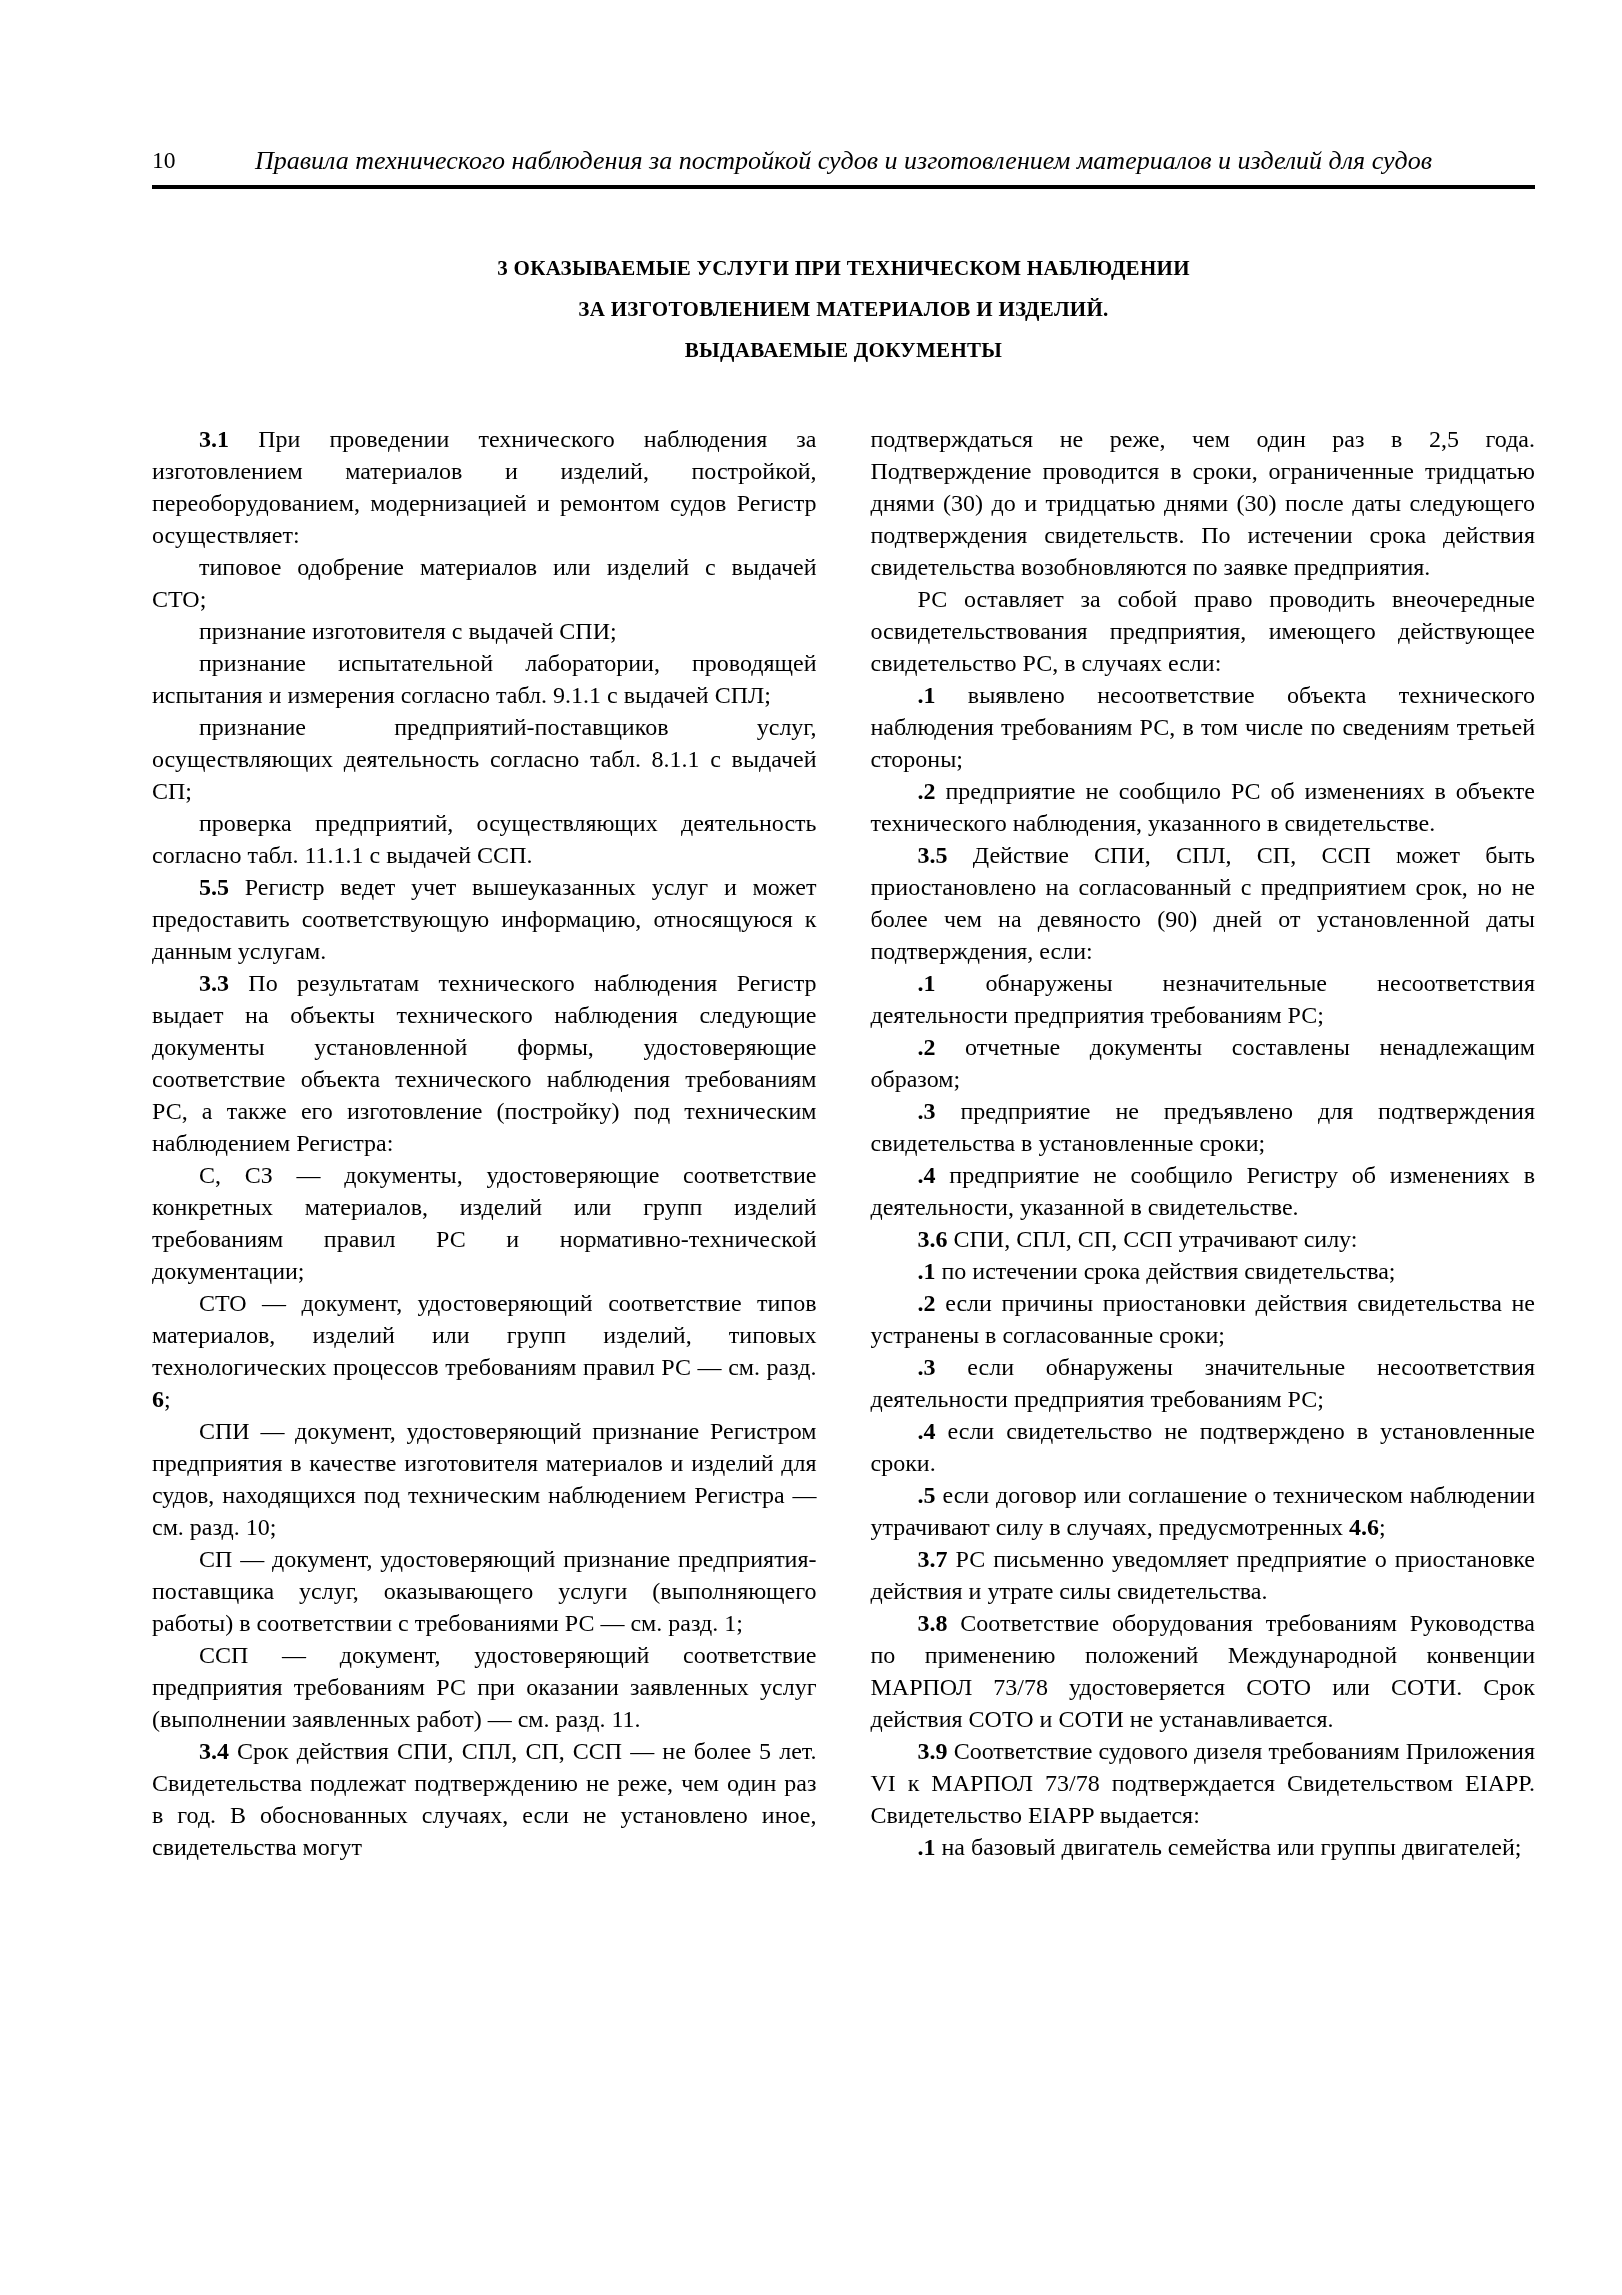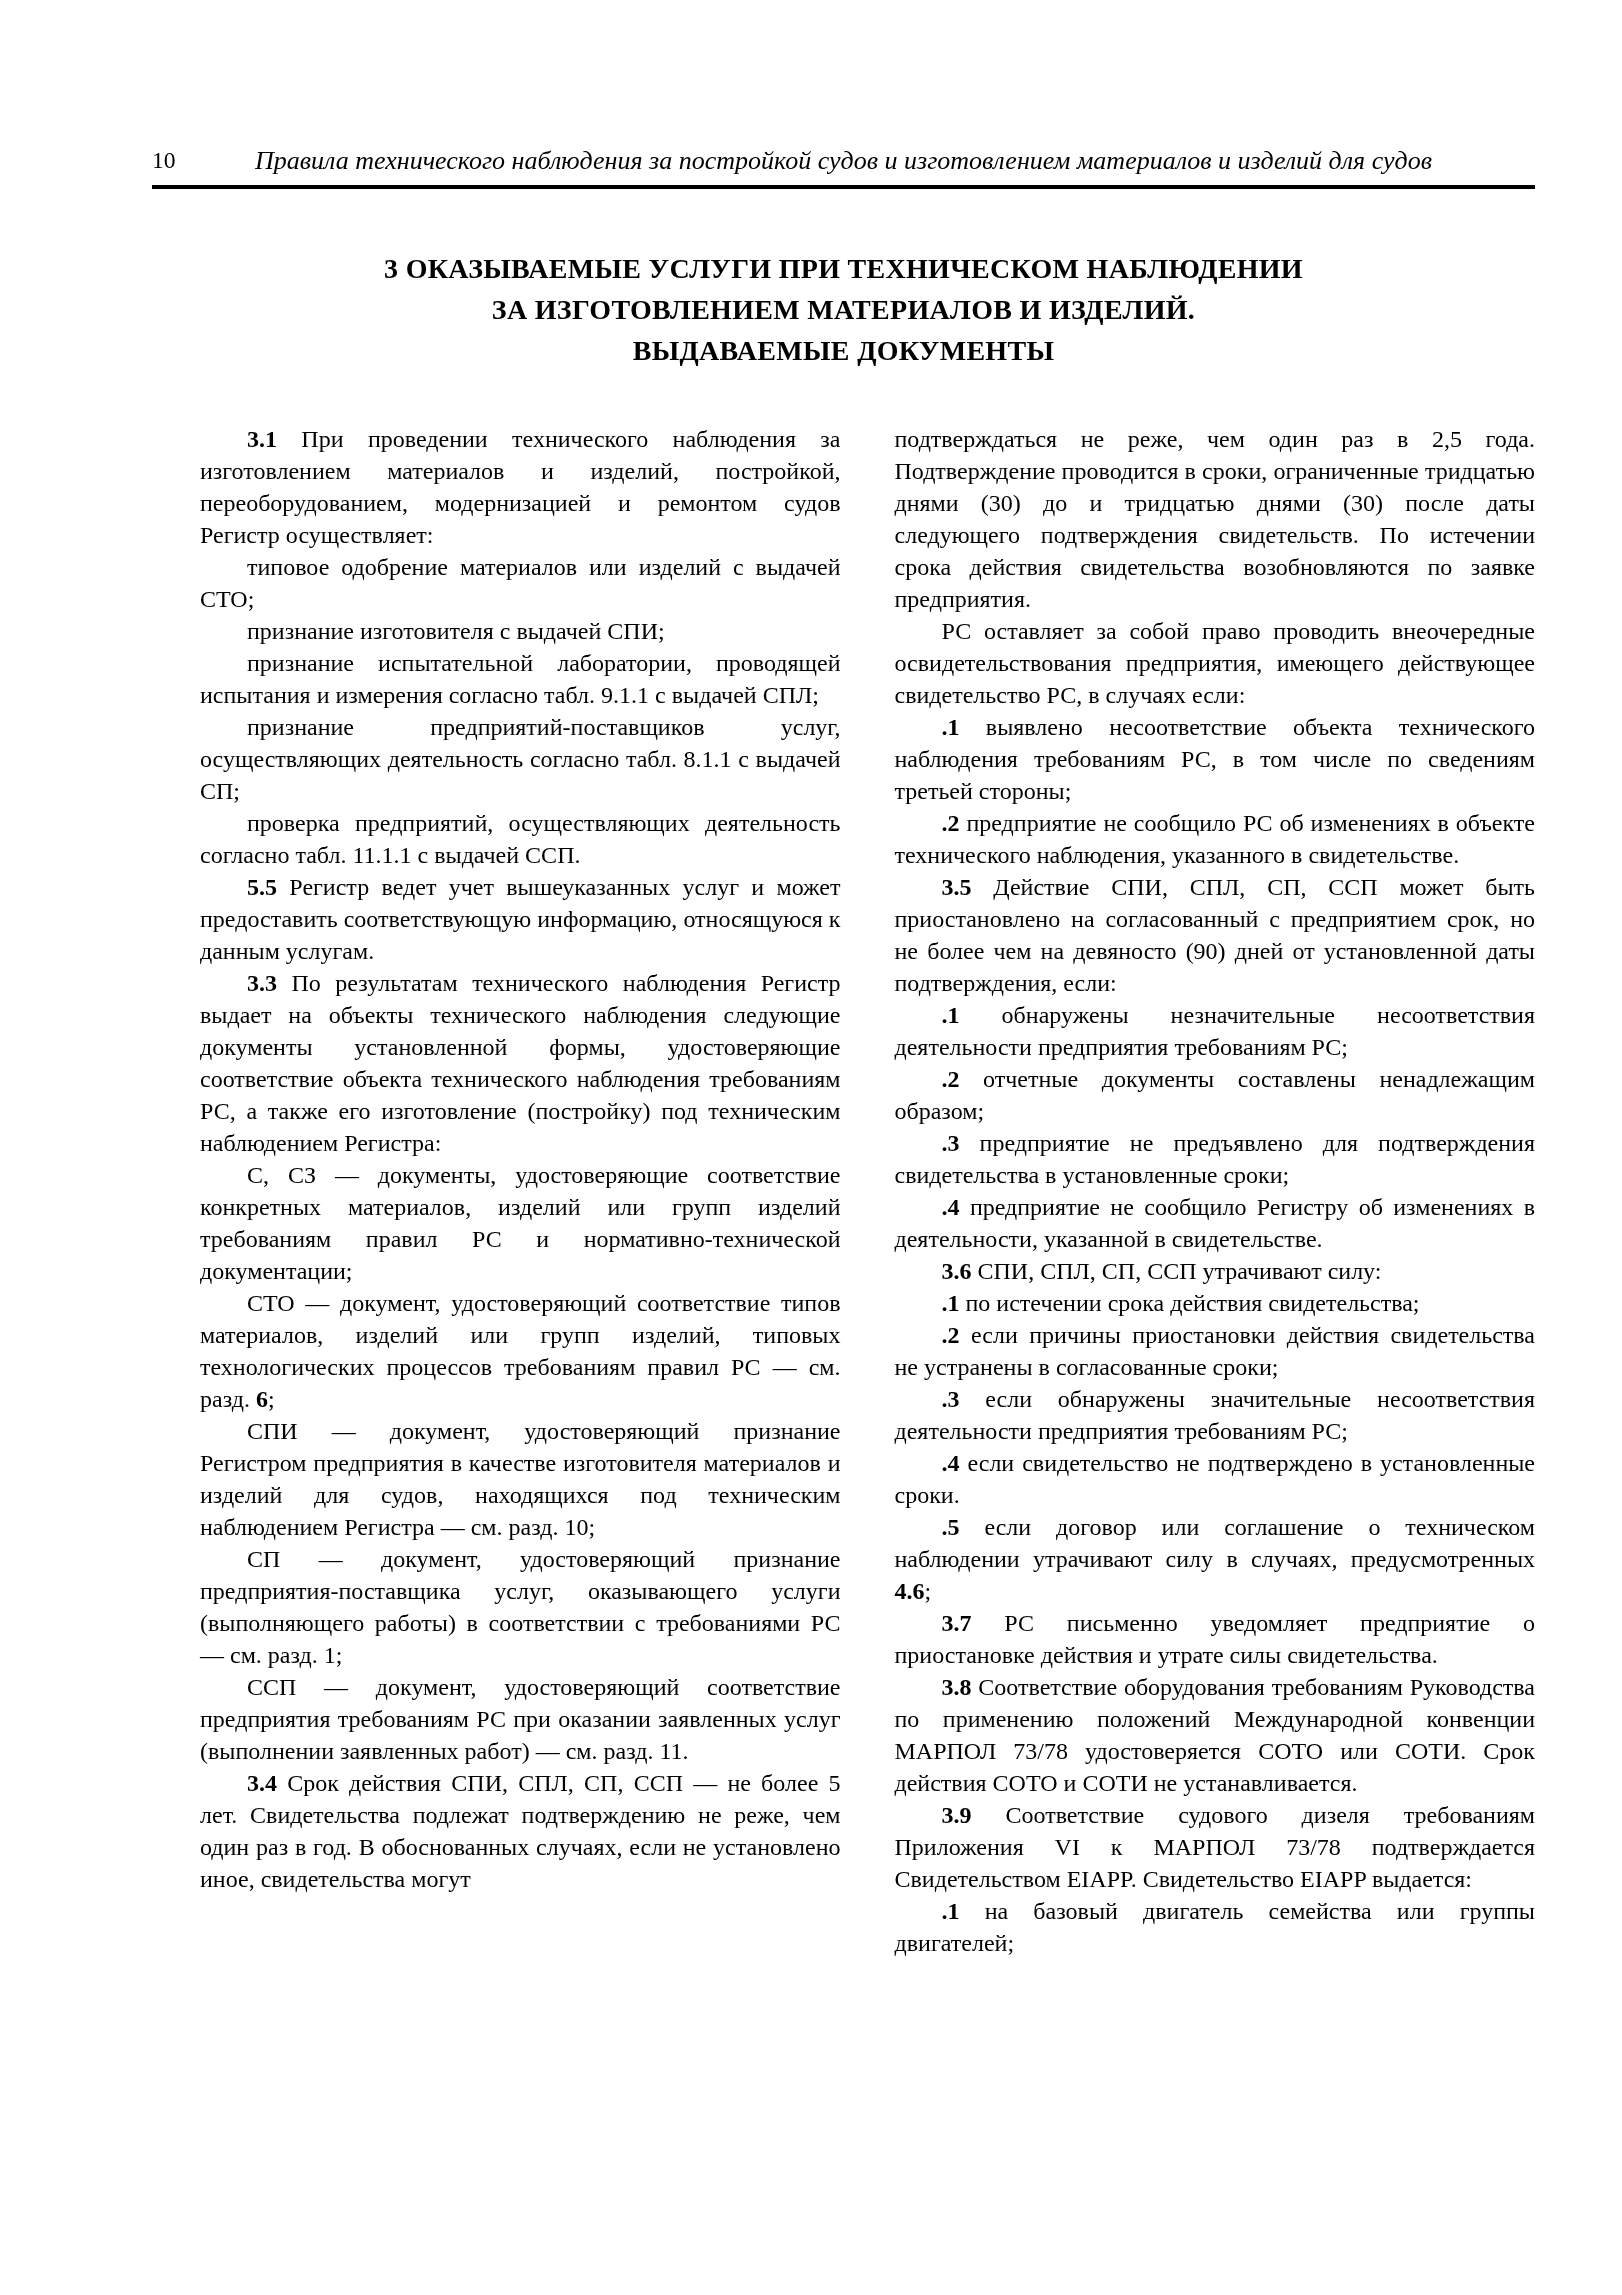--- a/index.html
+++ b/index.html
@@ -35,29 +35,28 @@
     white-space: nowrap;
   }
   .rule {
     height: 4.6px;
     background: #000000;
     margin-top: 7.9px;
   }
   .section-title {
     margin: 59px 0 52px 0;
     text-align: center;
-    font-size: 28px;
+    font-size: 21px;
     line-height: 41px;
     font-weight: 700;
     letter-spacing: 0.3px;
   }
   .columns {
     display: flex;
     gap: 54px;
-    margin-left: 48px;
   }
   .col {
     flex: 1 1 0;
     font-size: 24px;
     line-height: 32px;
     text-align: justify;
   }
   p.para {
     margin: 0;
     text-indent: 47px;

